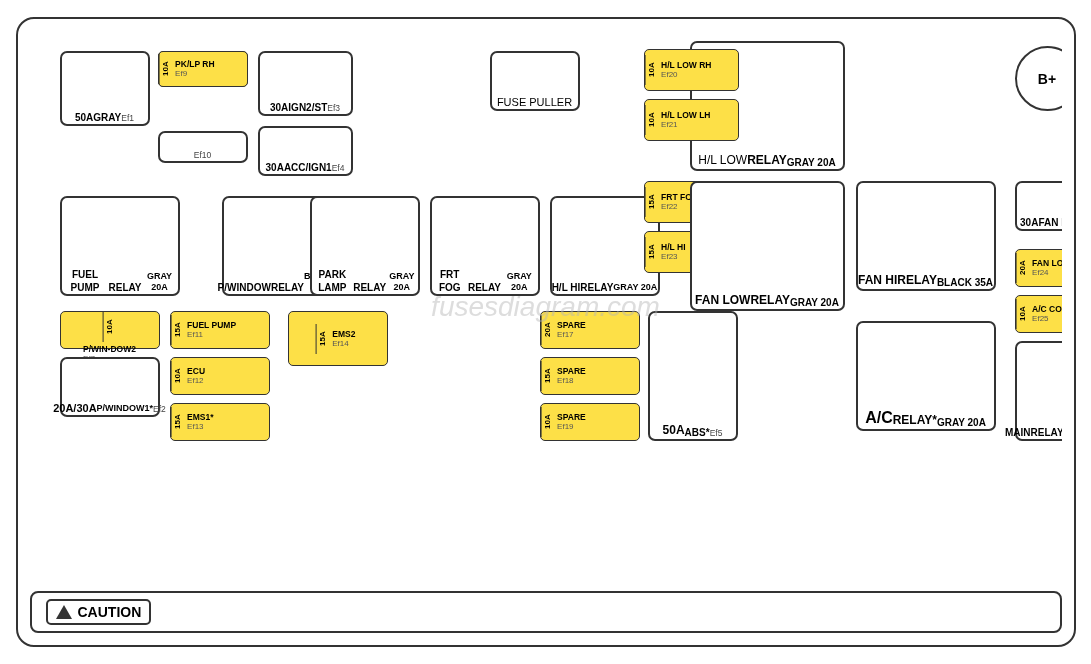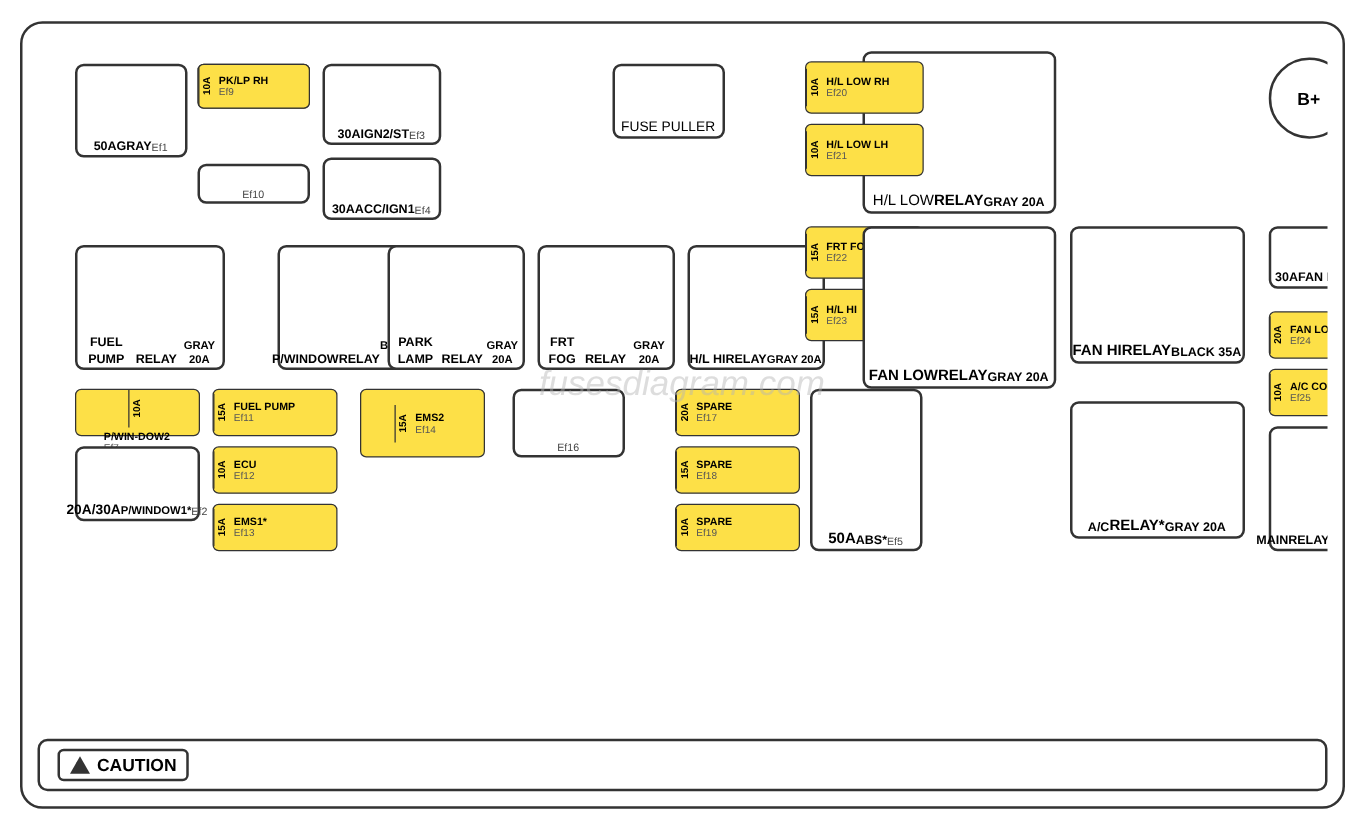--- a/index.html
+++ b/index.html
@@ -337,23 +337,20 @@
     </div>
 
     <div class="ab-small" style="left:258px;top:280px;width:100px;height:55px;justify-content:center;">
       <div class="amp-vert">15A</div>
       <div class="inner">
         <span class="nm">EMS2</span>
         <span class="iid">Ef14</span>
       </div>
     </div>
 
-    <div class="ab" style="left:380px;top:280px;width:90px;height:55px;">
-      <div class="id">Ef16</div>
-    </div>
 
     <div class="ab-small" style="left:510px;top:280px;width:100px;height:38px;">
       <div class="amp-vert">20A</div>
       <div class="inner">
         <span class="nm">SPARE</span>
         <span class="iid">Ef17</span>
       </div>
     </div>
 
     <div class="ab-small" style="left:510px;top:326px;width:100px;height:38px;">
@@ -372,21 +369,21 @@
       </div>
     </div>
 
     <div class="ab" style="left:618px;top:280px;width:90px;height:130px;font-size:10px;">
       <div style="font-weight:bold;font-size:12px;">50A</div>
       <div style="font-weight:bold;">ABS*</div>
       <div class="id">Ef5</div>
     </div>
 
     <div class="ab" style="left:826px;top:290px;width:140px;height:110px;font-size:11px;">
-      <div style="font-weight:bold;font-size:10px;">A/C</div>
+      <div style="font-weight:bold;font-size:16px;">A/C</div>
       <div style="font-weight:bold;font-size:12px;">RELAY*</div>
       <div style="font-size:10px;">GRAY 20A</div>
     </div>
 
     <div class="ab" style="left:985px;top:310px;width:75px;height:100px;font-size:10px;">
       <div style="font-weight:bold;">MAIN</div>
       <div style="font-weight:bold;">RELAY*</div>
       <div style="font-size:9px;">BLACK 35A</div>
     </div>
 

